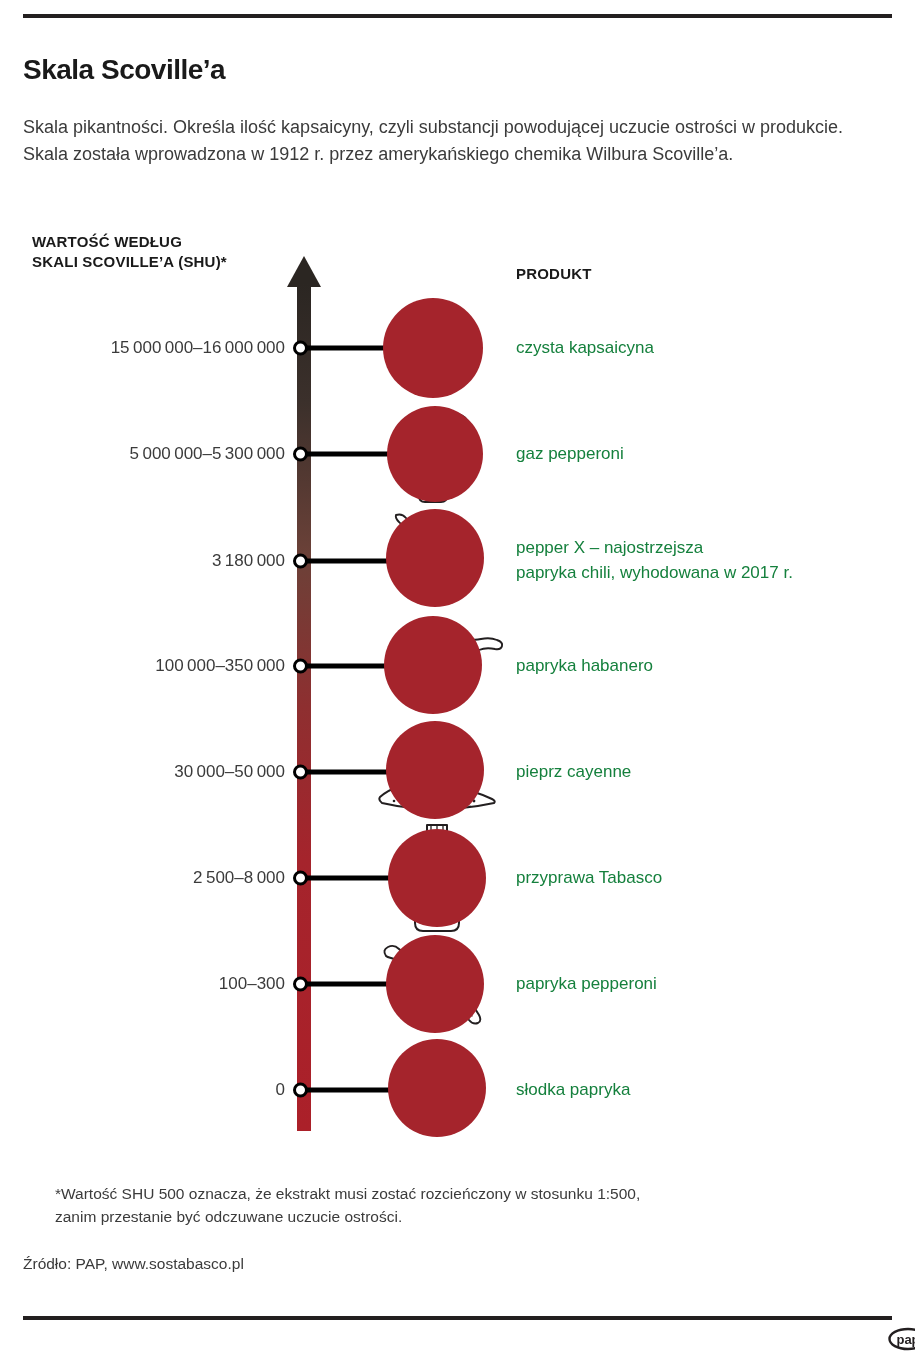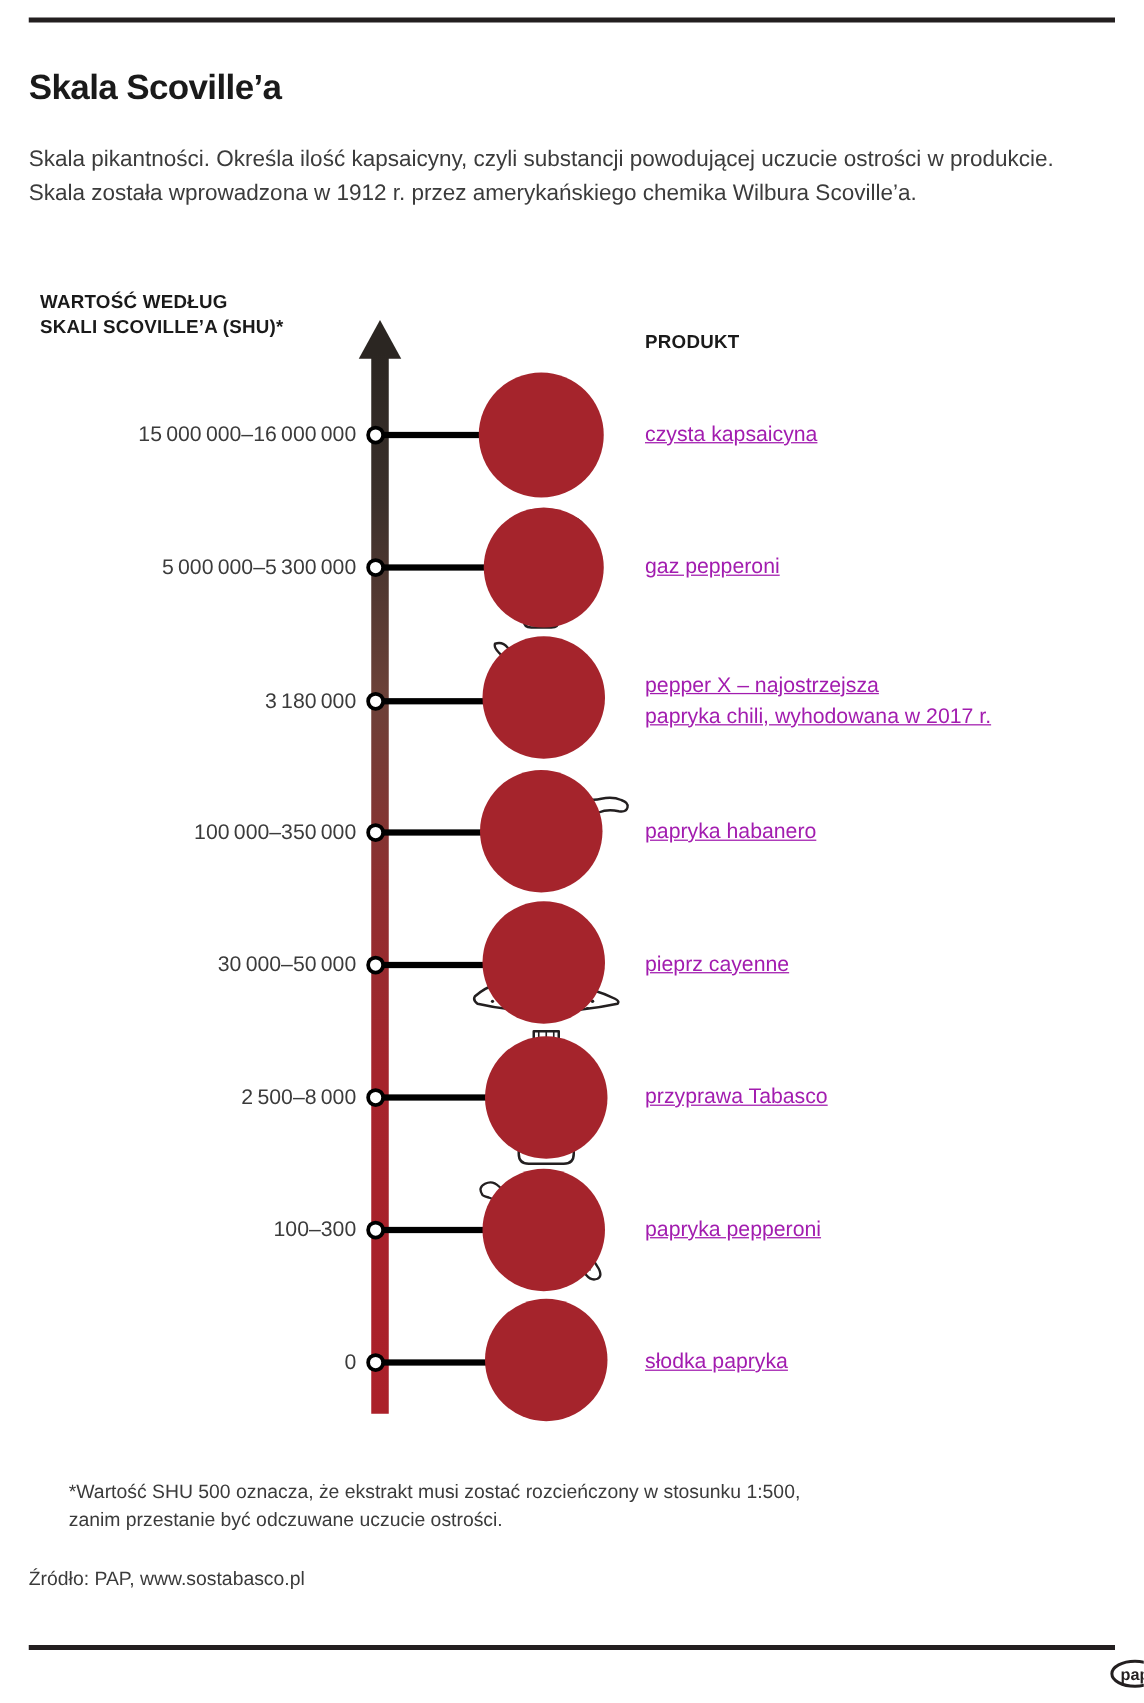--- a/index.html
+++ b/index.html
@@ -65,21 +65,21 @@
     transform:translateY(-50%);
   }
   .icon-wrap{
     position:absolute;transform:translateY(-50%);
   }
   .disc{
     position:absolute;border-radius:50%;background:#A5242C;
   }
   .label{
     position:absolute;left:516px;transform:translateY(-50%);
-    font-size:17px;color:#a21caf;line-height:1.45;white-space:pre-line;text-decoration:underline;
+    font-size:17px;color:#15803d;line-height:1.45;white-space:pre-line;
   }
 
   .footnote{
     position:absolute;left:23px;top:1182px;width:860px;
     font-size:15.5px;line-height:1.5;color:#3b3b3b;margin-left:32px;
   }
   .source{
     position:absolute;left:23px;top:1255px;
     font-size:15.5px;color:#3b3b3b;text-align:right;
   }

